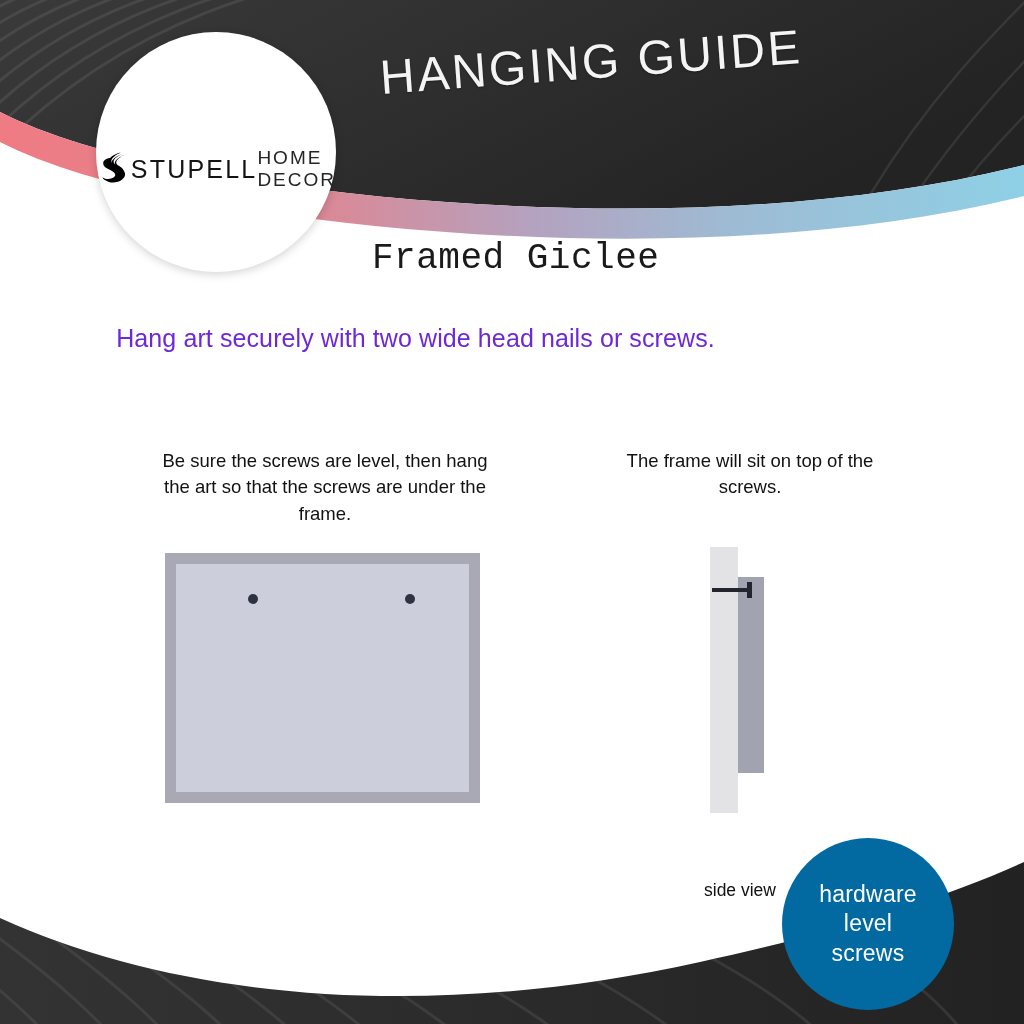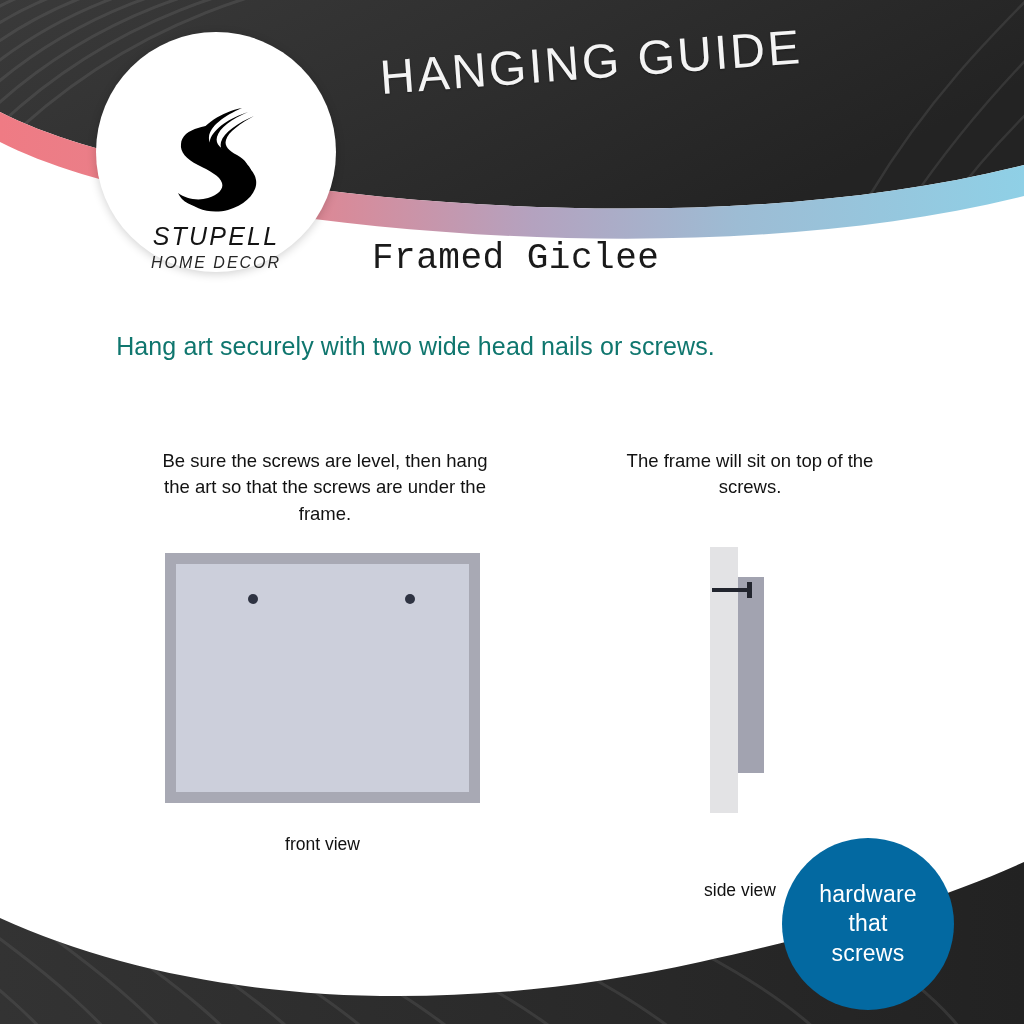--- a/index.html
+++ b/index.html
@@ -21,37 +21,36 @@
 
   
   #logo-badge {
     position: absolute;
     left: 96px; top: 32px;
     width: 240px; height: 240px;
     border-radius: 50%;
     background: #ffffff;
     box-shadow: 0 2px 10px rgba(0,0,0,0.18);
     display: flex;
-    flex-direction: column;
+    flex-direction: row;
     align-items: center;
-    justify-content: flex-end;
+    justify-content: space-between;
     padding-top: 30px;
     z-index: 40;
-    font-style: italic;
   }
   #logo-mark { width: 120px; height: 120px; display:block; }
   #logo-word {
     font-size: 25px;
     letter-spacing: 2.2px;
     color: #141414;
     font-weight: 400;
     margin-top: 4px;
   }
   #logo-sub {
-    font-size: 16px;
+    font-size: 19px;
     letter-spacing: 2.0px;
     color: #262626;
     margin-top: 3px;
   }
 
   
   #header-title {
     position: absolute;
     left: 378px; top: 50px;
     transform: rotate(-4.2deg);
@@ -73,26 +72,26 @@
     font-weight: 400;
     color: #1a1a1a;
     letter-spacing: 0.5px;
     z-index: 20;
     font-family: Liberation Mono, monospace;
   }
 
   
   #main-instruction {
     position: absolute;
-    left: 0; top: 332px;
+    left: 0; top: 324px;
     width: 831px;
     text-align: center;
     font-size: 25px;
     font-weight: 500;
-    color: #0f766e;
+    color: #6d28d9;
     letter-spacing: 0.1px;
     z-index: 20;
   }
 
   
   .caption {
     position: absolute;
     font-size: 18.5px;
     font-weight: 500;
     line-height: 1.42;
@@ -308,29 +307,28 @@
 
   <div class="caption" id="caption-front">Be sure the screws are level, then hang the art so that the screws are under the frame.</div>
   <div class="caption" id="caption-side">The frame will sit on top of the screws.</div>
 
   <div id="front-view-diagram">
     <div id="front-view-mat">
       <div class="screw-dot" id="screw-dot-left"></div>
       <div class="screw-dot" id="screw-dot-right"></div>
     </div>
   </div>
-  <div id="label-front-view">front view</div>
 
   <div id="side-view-diagram">
     <div id="side-wall-bar"></div>
     <div id="side-frame-bar"></div>
     <div id="side-nail"></div>
     <div id="side-nail-head"></div>
   </div>
   <div id="label-side-view">side view</div>
 
   <div id="hardware-badge">
     <span>hardware</span>
-    <span>that</span>
+    <span>level</span>
     <span>screws</span>
   </div>
 
 </div>
 
 </body></html>

